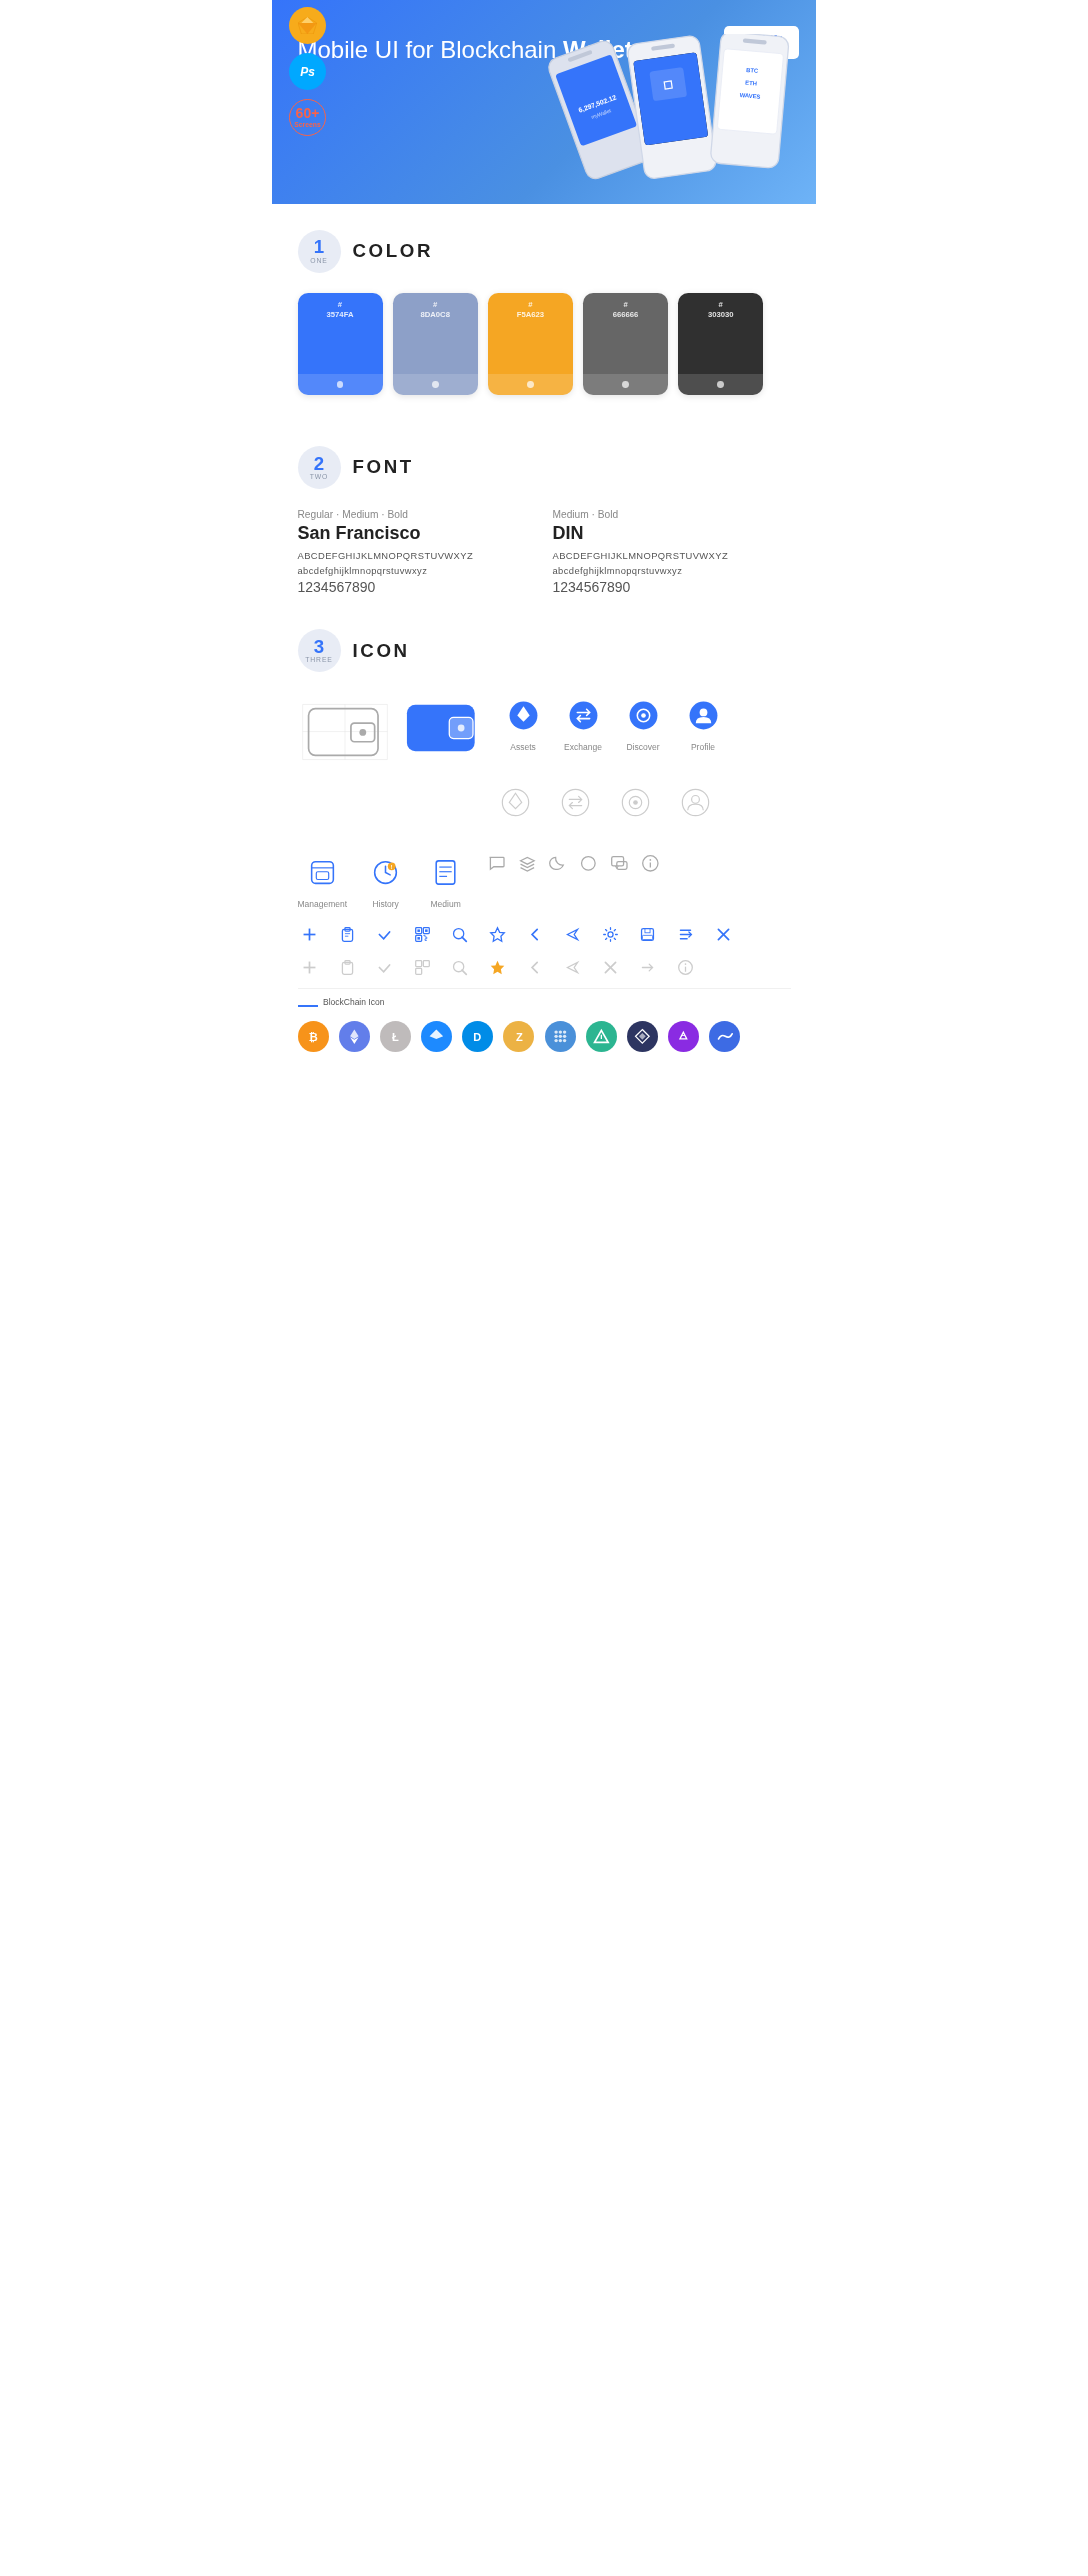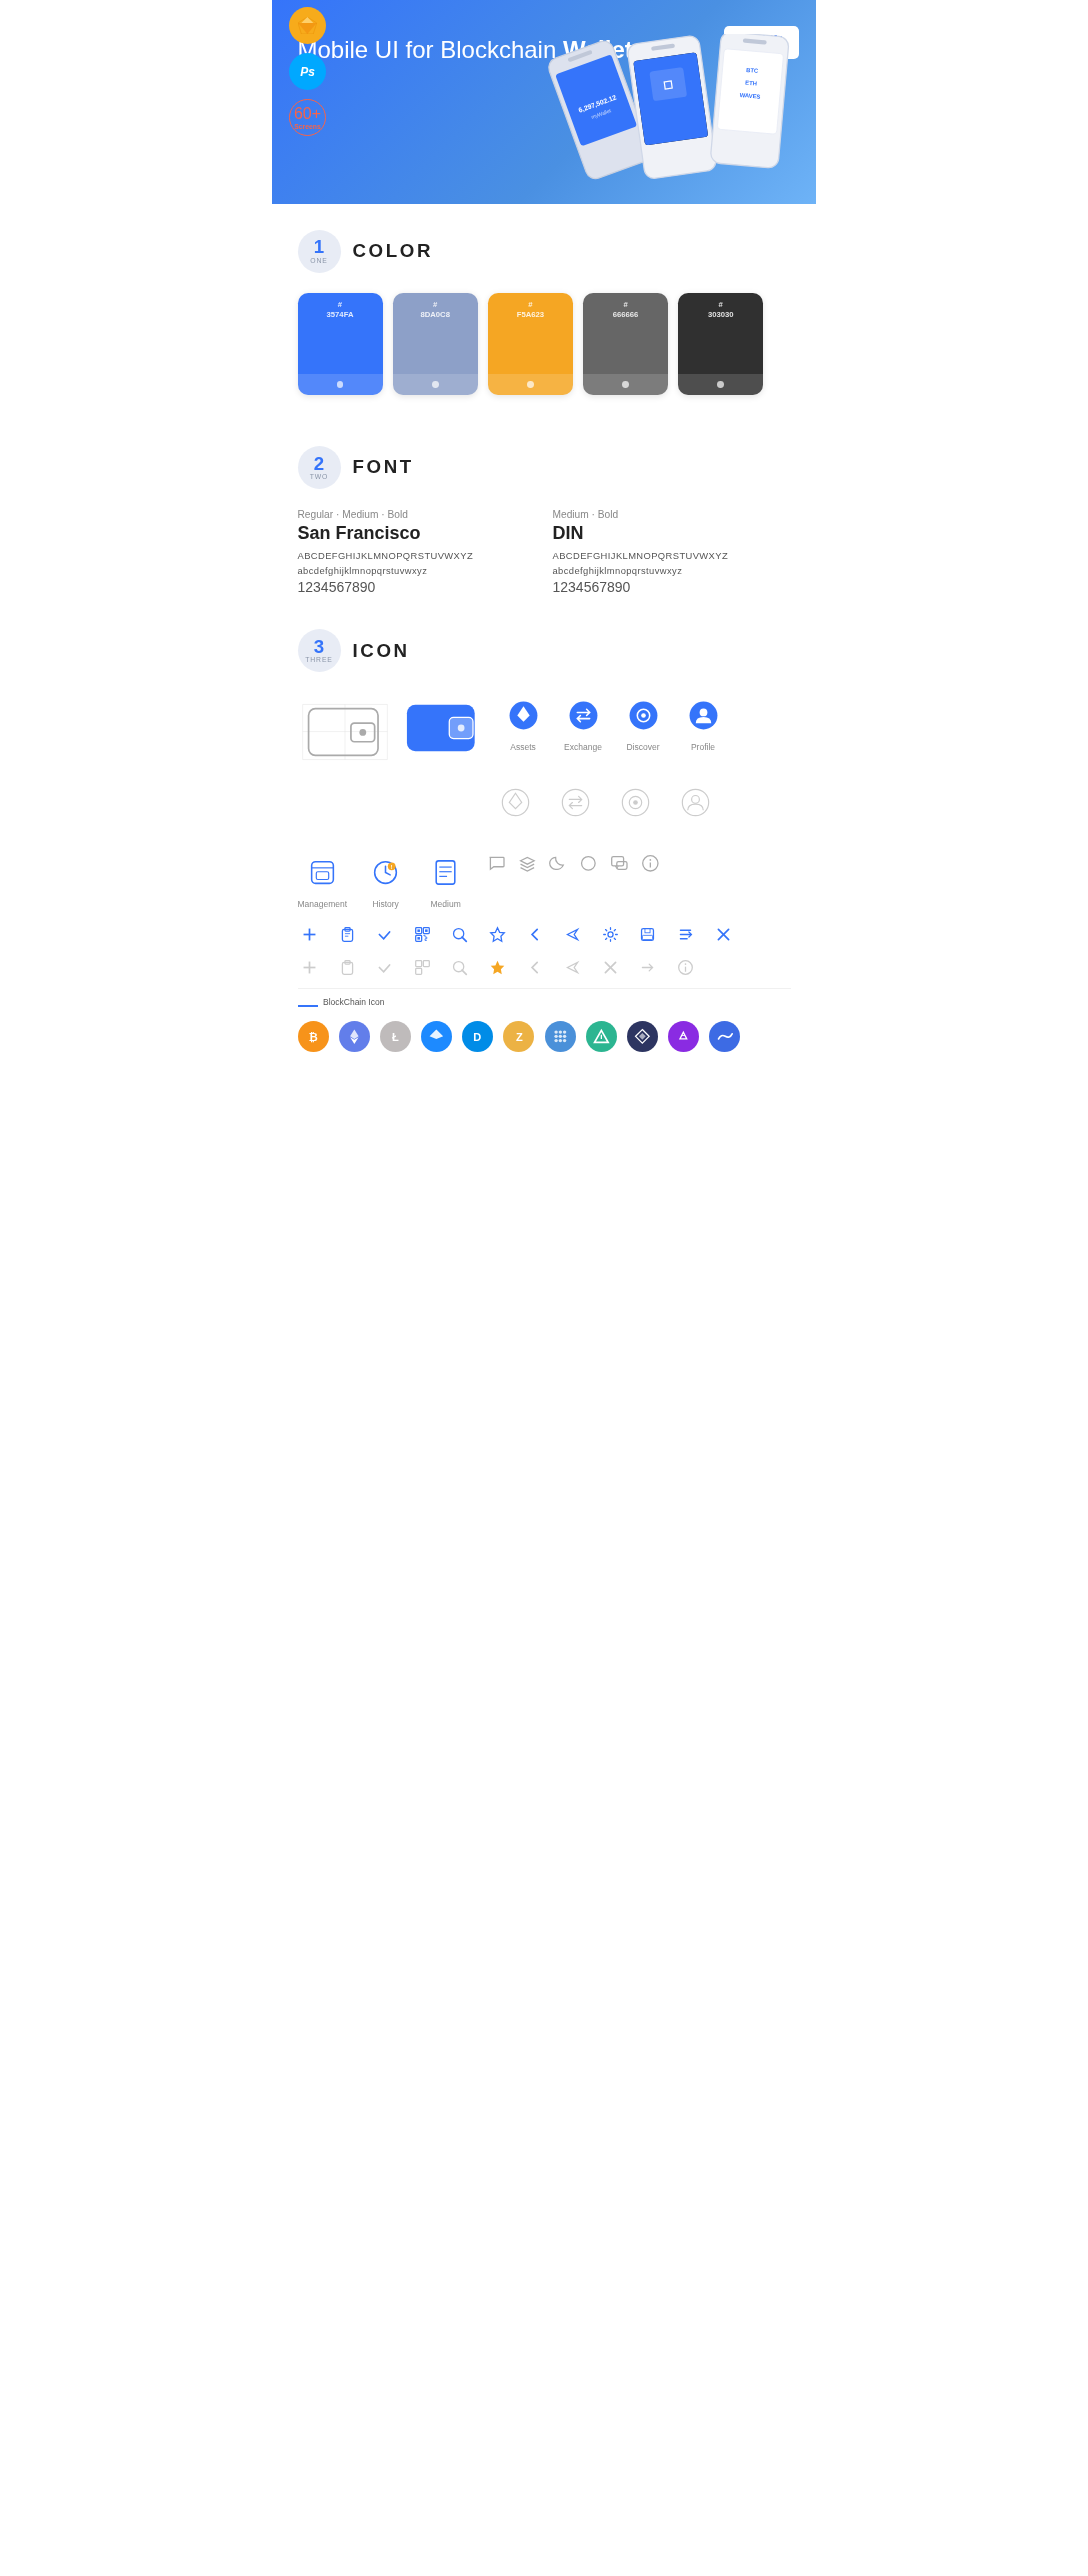--- a/index.html
+++ b/index.html
@@ -289,21 +289,21 @@
         <path d="M11 0L0 7l4 13h14l4-13L11 0z" fill="#F7AB1B" stroke="#E68A00" stroke-width="0.5"></path>
         <path d="M11 0L4 7h14L11 0z" fill="#FECF6A"></path>
         <path d="M0 7h22L11 20 0 7z" fill="#EC6C00" opacity="0.3"></path>
       </svg>
     </div>
     <div class="badge-circle badge-ps">
       <span style="font-size:12px;font-weight:900;font-style:italic;">Ps</span>
     </div>
     <div class="badge-circle badge-screens">
       <div>
-        <div style="font-size:16px;font-weight:400;color:#f7634a">60+</div>
+        <div style="font-size:14px;font-weight:700;color:#f7634a">60+</div>
         <div style="font-size:6.8px;color:#f7634a">Screens</div>
       </div>
     </div>
   </div>
 
   <div class="hero-phones-decoration">
     <svg width="272" height="170" viewBox="0 0 320 200">
 
       <g transform="rotate(-20, 80, 100) translate(30, 10)">
         <rect x="0" y="0" width="80" height="150" rx="12" fill="#dde2ee" stroke="#c8d0e0" stroke-width="1.5"></rect>

